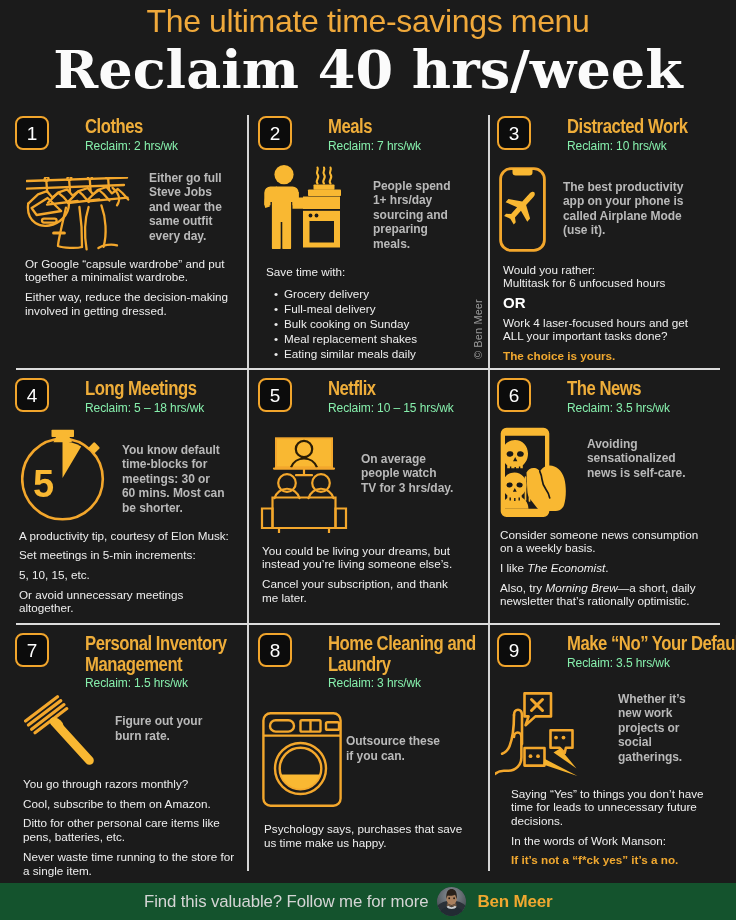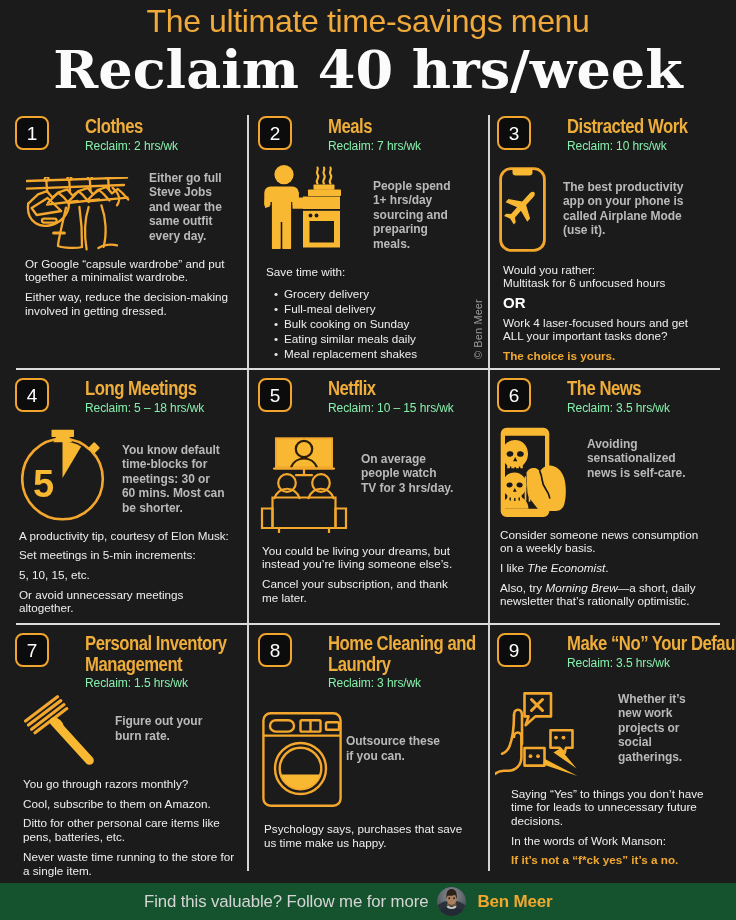--- a/index.html
+++ b/index.html
@@ -234,22 +234,22 @@
               <span>preparing</span>
               <span>meals.</span>
             </div>
 </div>
 <div class="body-block" style="margin-top:8px;margin-left:8px;width:215px">
 <p class="tight">Save time with:</p>
 <ul class="bullets">
 <li>Grocery delivery</li>
 <li>Full-meal delivery</li>
 <li>Bulk cooking on Sunday</li>
+<li>Meal replacement shakes</li>
 <li>Eating similar meals daily</li>
-<li>Meal replacement shakes</li>
 </ul>
 </div>
 </div>
 </div>
 <div class="cell c2 r0">
 <div class="card-inner">
 <div class="badge">3</div>
 <div class="head-text">
 <div class="card-title">
               <span>Distracted Work</span>

